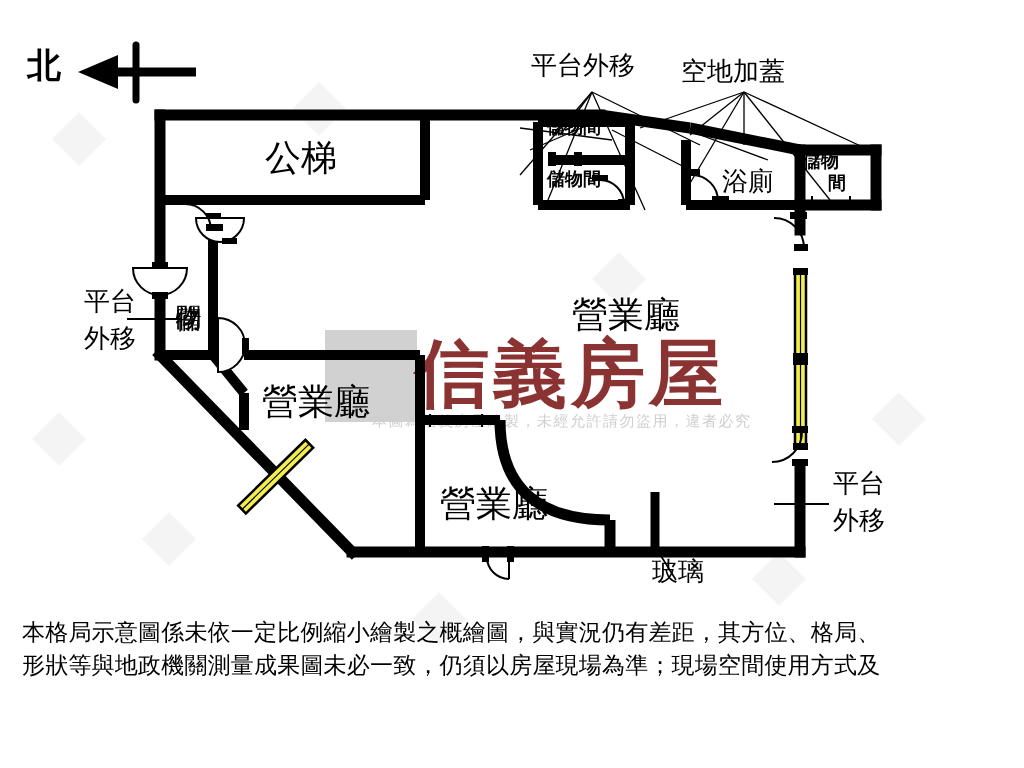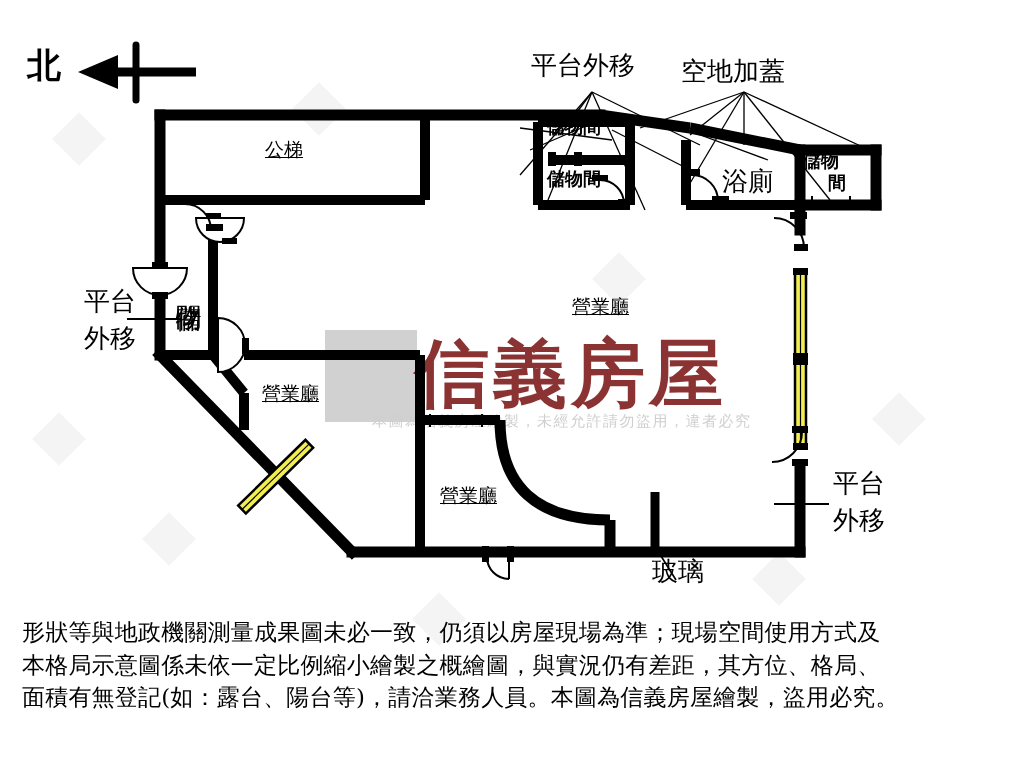--- a/index.html
+++ b/index.html
@@ -5,21 +5,21 @@
   html,body{margin:0;padding:0;background:#fff;}
   body{
     width:1024px;height:768px;position:relative;overflow:hidden;
     font-family:"DejaVu Serif","Liberation Serif",serif;
     color:#000;
   }
   #stage{position:absolute;left:0;top:0;width:1024px;height:768px;}
   #planSvg{position:absolute;left:0;top:0;width:1024px;height:768px;}
   .lbl{position:absolute;white-space:nowrap;line-height:1.0;}
   .lbl-v{position:absolute;writing-mode:vertical-rl;text-orientation:upright;line-height:1.0;}
-  .big{font-size:19px;text-decoration:underline;}
+  .big{font-size:36px;}
   .med{font-size:26px;}
   .sm{font-size:18px;font-weight:bold;}
   .north{font-size:34px;font-weight:bold;}
   #disclaimer{
     position:absolute;left:22px;top:616px;width:988px;
     font-size:23px;line-height:1.42;letter-spacing:0.2px;
     font-family:"DejaVu Serif","Liberation Serif",serif;
   }
   #disclaimer div{white-space:nowrap;}
   .wm-logo{
@@ -286,18 +286,17 @@
 
   <div class="lbl med" style="left:84px;top:288px;">平台</div>
   <div class="lbl med" style="left:84px;top:325px;">外移</div>
 
   <div class="lbl med" style="left:833px;top:470px;">平台</div>
   <div class="lbl med" style="left:833px;top:507px;">外移</div>
 
   <div class="lbl med" style="left:652px;top:560px;font-family:Liberation Mono, monospace;">玻璃</div>
 
   <div id="disclaimer">
+    <div>本格局示意圖係未依一定比例縮小繪製之概繪圖，與實況仍有差距，其方位、格局、</div>
     <div>形狀等與地政機關測量成果圖未必一致，仍須以房屋現場為準；現場空間使用方式及</div>
-    <div>本格局示意圖係未依一定比例縮小繪製之概繪圖，與實況仍有差距，其方位、格局、</div>
-    <div>面積有無登記(如：露台、陽台等)，請洽業務人員。本圖為信義房屋繪製，盜用必究。</div>
   </div>
 
 </div>
 
 </body></html>

